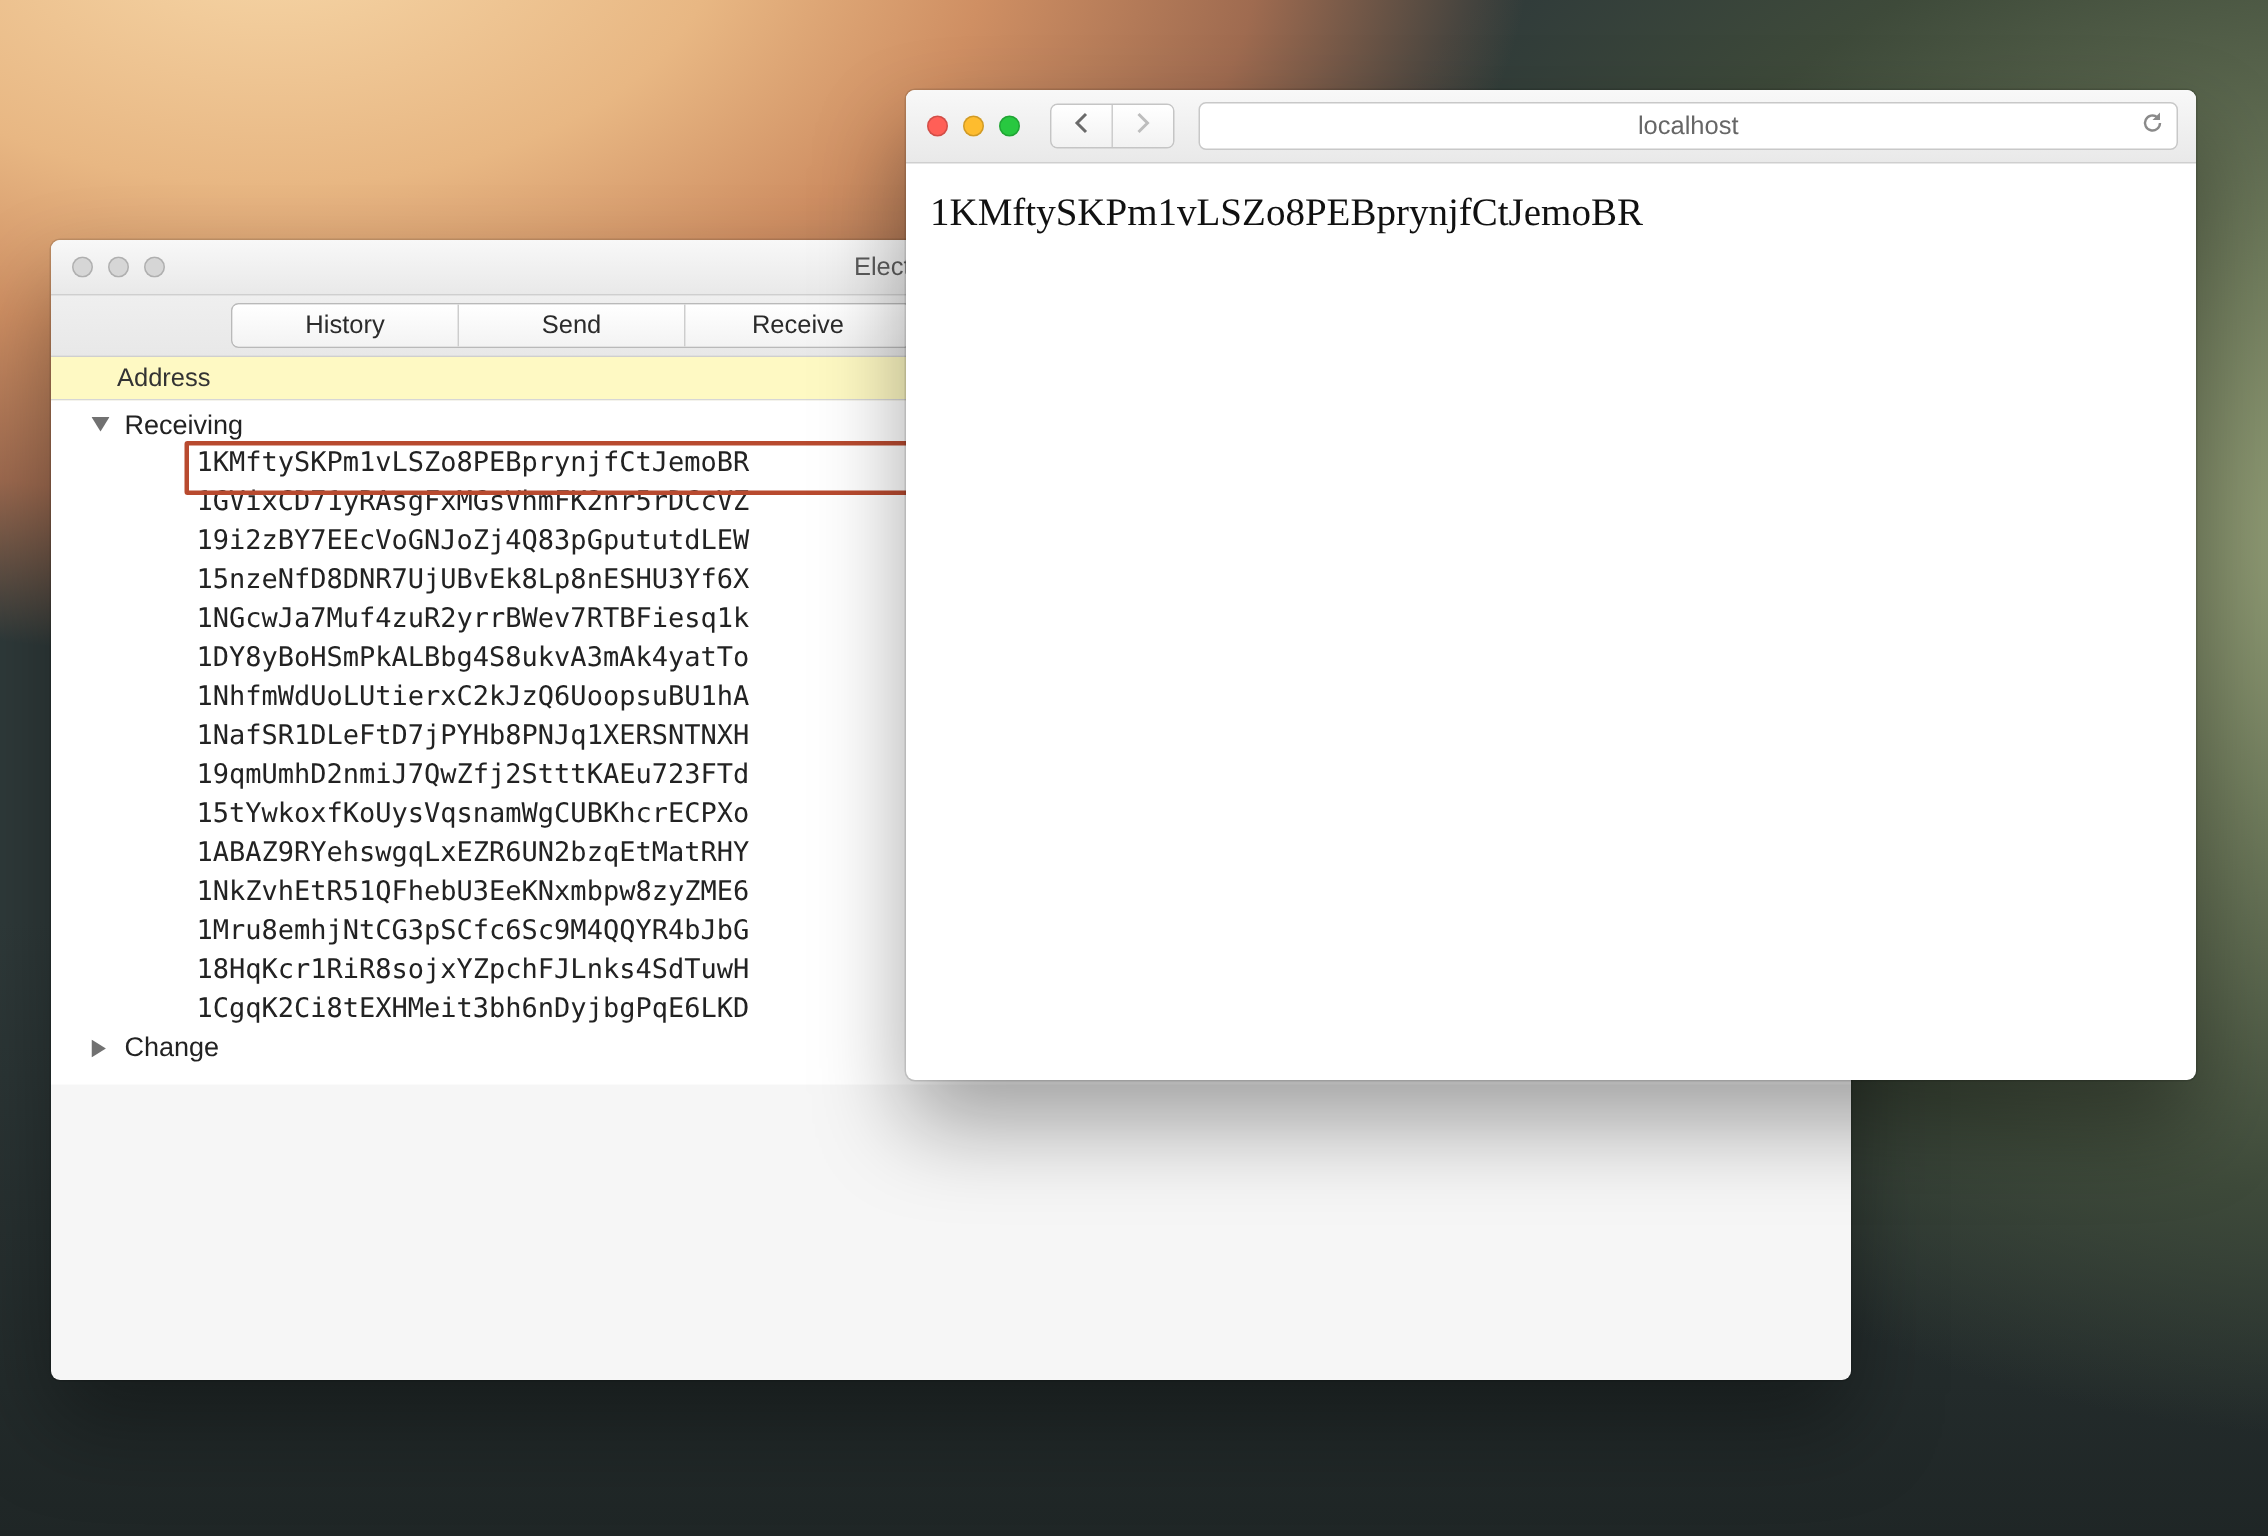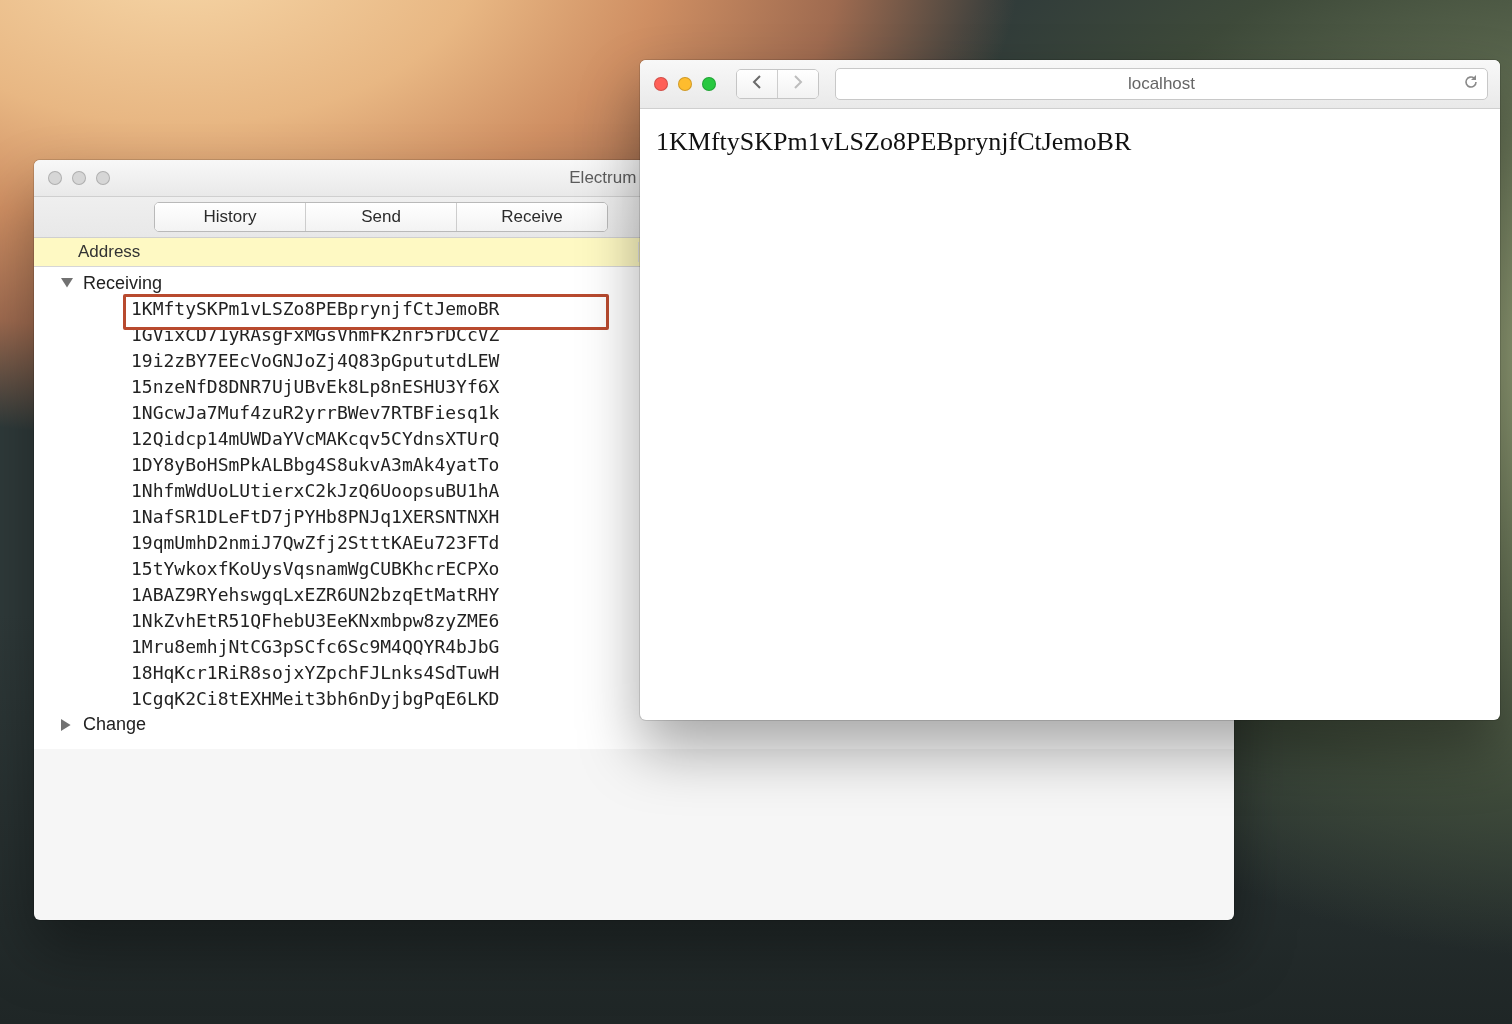--- a/index.html
+++ b/index.html
@@ -142,21 +142,21 @@
 
   .highlight-box {
     position: absolute;
     border: 3px solid #b84a2f;
     border-radius: 2px;
     pointer-events: none;
   }
 
   
   .safari {
-    left: 640px;
+    left: 604px;
     top: 60px;
     width: 860px;
     height: 660px;
     background: #fff;
   }
   .safari .titlebar { height: 48px; }
   .navbtns {
     display: flex;
     margin-left: 20px;
     border: 1px solid #c5c5c5;
@@ -264,21 +264,20 @@
           <span class="addr-cell">15nzeNfD8DNR7UjUBvEk8Lp8nESHU3Yf6X</span>
           <span class="bal-cell"></span>
           <span class="tx-cell"></span>
         </div>
         <div class="addr-row">
           <span class="addr-cell">1NGcwJa7Muf4zuR2yrrBWev7RTBFiesq1k</span>
           <span class="bal-cell"></span>
           <span class="tx-cell"></span>
         </div>
         <div class="addr-row">
-          <span class="addr-cell">12Qidcp14mUWDaYVcMAKcqv5CYdnsXTUrQ</span>
           <span class="bal-cell"></span>
           <span class="tx-cell"></span>
         </div>
         <div class="addr-row">
           <span class="addr-cell">1DY8yBoHSmPkALBbg4S8ukvA3mAk4yatTo</span>
           <span class="bal-cell"></span>
           <span class="tx-cell"></span>
         </div>
         <div class="addr-row">
           <span class="addr-cell">1NhfmWdUoLUtierxC2kJzQ6UoopsuBU1hA</span>

